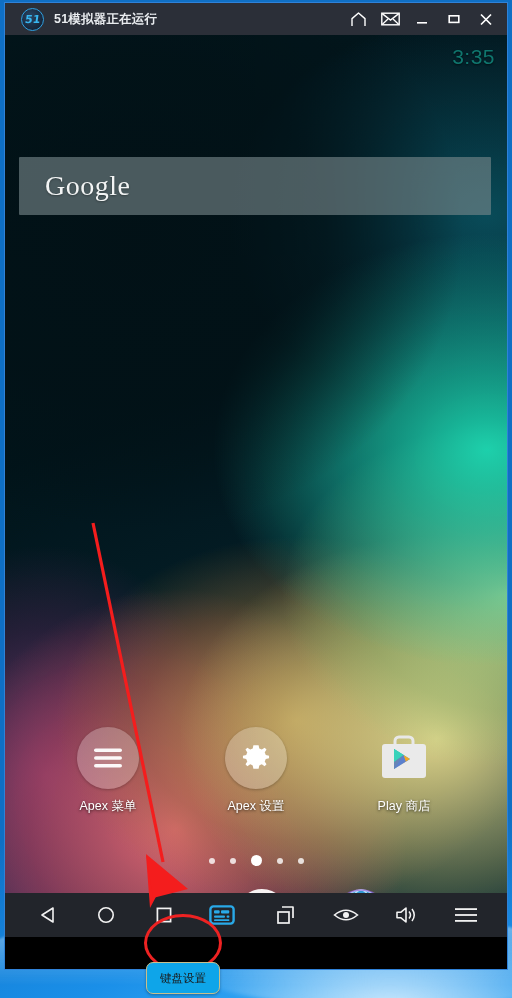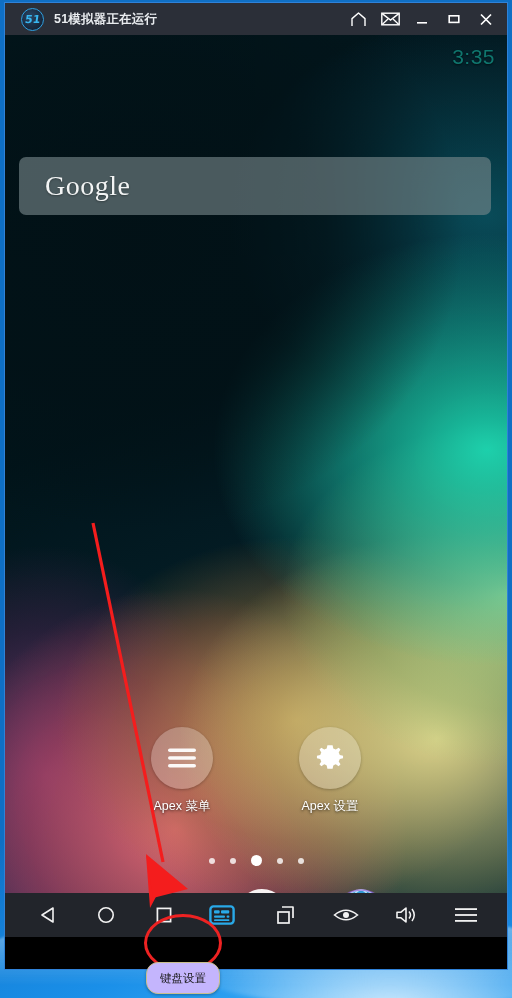--- a/index.html
+++ b/index.html
@@ -146,21 +146,21 @@
     letter-spacing: 0.5px;
   }
 
   #search-widget {
     position: absolute;
     left: 14px;
     top: 122px;
     width: 472px;
     height: 58px;
     background: rgba(120,136,138,0.62);
-    border-radius: 7px;
+    border-radius: 1px;
     display: flex;
     align-items: center;
     padding-left: 26px;
     box-sizing: border-box;
   }
   #search-widget-label {
     font-family: "Liberation Serif", "DejaVu Serif", serif;
     font-size: 28px;
     color: #f2f4f4;
     letter-spacing: 0.5px;
@@ -279,23 +279,23 @@
     border: 3px solid #ee2222;
     border-radius: 50%;
     box-sizing: border-box;
   }
   #tooltip {
     position: absolute;
     left: 146px;
     top: 962px;
     width: 72px;
     height: 30px;
-    background: #c4b5fd;
+    background: #0ea5e9;
     border: 1px solid #c9bf8c;
-    border-radius: 12px;
+    border-radius: 7px;
     display: flex;
     align-items: center;
     justify-content: center;
     box-shadow: 0 1px 3px rgba(0,0,0,0.3);
   }
   #tooltip-label {
     font-size: 11.5px;
     color: #1a1a1a;
   }
 </style>
@@ -378,20 +378,38 @@
               <g fill="#ffffff">
                 <path d="M17 4.2 l2.6 0 0.7 3.3 a9.6 9.6 0 0 1 2.5 1.05 l2.85 -1.8 1.85 1.85 -1.8 2.85 a9.6 9.6 0 0 1 1.05 2.5 l3.3 0.7 0 2.6 -3.3 0.7 a9.6 9.6 0 0 1 -1.05 2.5 l1.8 2.85 -1.85 1.85 -2.85 -1.8 a9.6 9.6 0 0 1 -2.5 1.05 l-0.7 3.3 -2.6 0 -2.6 0 -0.7 -3.3 a9.6 9.6 0 0 1 -2.5 -1.05 l-2.85 1.8 -1.85 -1.85 1.8 -2.85 a9.6 9.6 0 0 1 -1.05 -2.5 l-3.3 -0.7 0 -2.6 3.3 -0.7 a9.6 9.6 0 0 1 1.05 -2.5 l-1.8 -2.85 1.85 -1.85 2.85 1.8 a9.6 9.6 0 0 1 2.5 -1.05 l0.7 -3.3 z"></path>
               </g>
               <circle cx="17" cy="17" r="4.4" fill="rgba(255,255,255,0.26)"></circle>
             </svg>
           </div>
         </div>
         <div class="app-label">Apex 设置</div>
       </div>
 
+      <div class="app-item">
+        <div class="app-icon">
+          <svg width="60" height="60" viewBox="0 0 60 60">
+            <path d="M21 16 v-3 a4 4 0 0 1 4 -4 h10 a4 4 0 0 1 4 4 v3" fill="none" stroke="#e8e8e8" stroke-width="3"></path>
+            <rect x="8" y="16" width="44" height="34" rx="3" fill="#eaeaea"></rect>
+            <g transform="translate(19,20)">
+              <path d="M1 1 L17 11 L1 21 Z" fill="#1fbcd8"></path>
+              <path d="M1 1 L17 11 L1 21 Z" fill="none"></path>
+              <path d="M1 1 L10.5 6.9 L1 21 Z" fill="#35c9a0"></path>
+              <path d="M10.5 6.9 L17 11 L12.6 13.6 Z" fill="#f5a623"></path>
+              <path d="M12.6 13.6 L17 11 L1 21 Z" fill="#e0443e"></path>
+              <path d="M1 1 L10.5 6.9 L1 14 Z" fill="#3ad6c0" opacity="0.8"></path>
+              <path d="M1 14 L10.5 6.9 L12.6 13.6 L1 21 Z" fill="#8e4ec6" opacity="0.55"></path>
+            </g>
+          </svg>
+        </div>
+        <div class="app-label">Play 商店</div>
+      </div>
 
     </div>
 
     <div id="page-dots">
       <span class="dot"></span>
       <span class="dot"></span>
       <span class="dot active"></span>
       <span class="dot"></span>
       <span class="dot"></span>
     </div>

